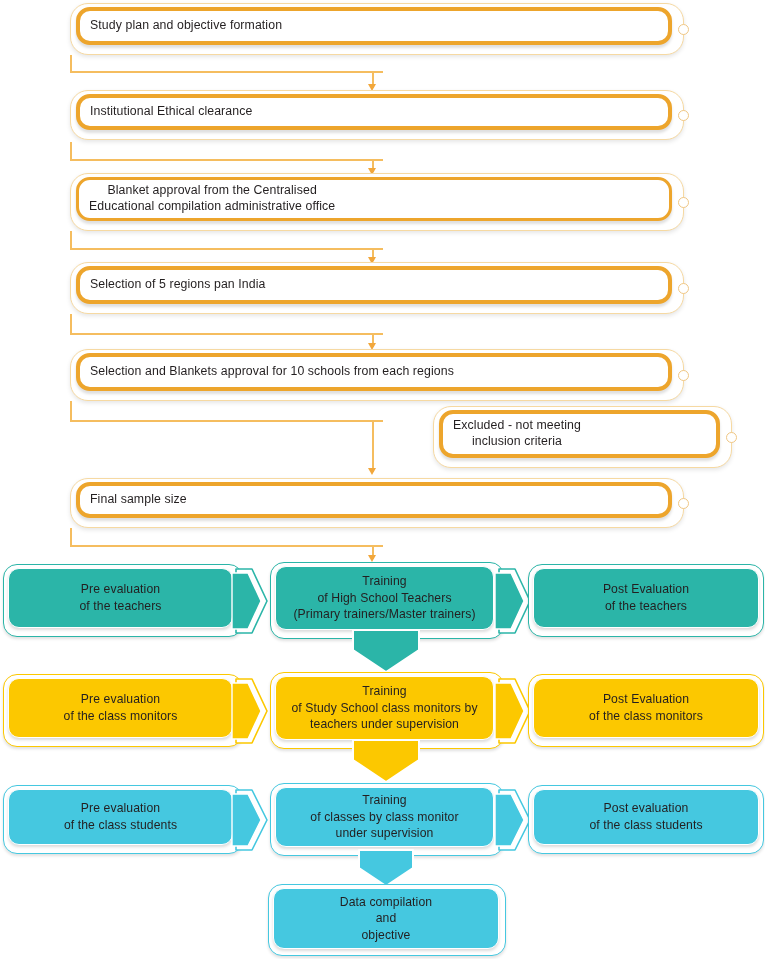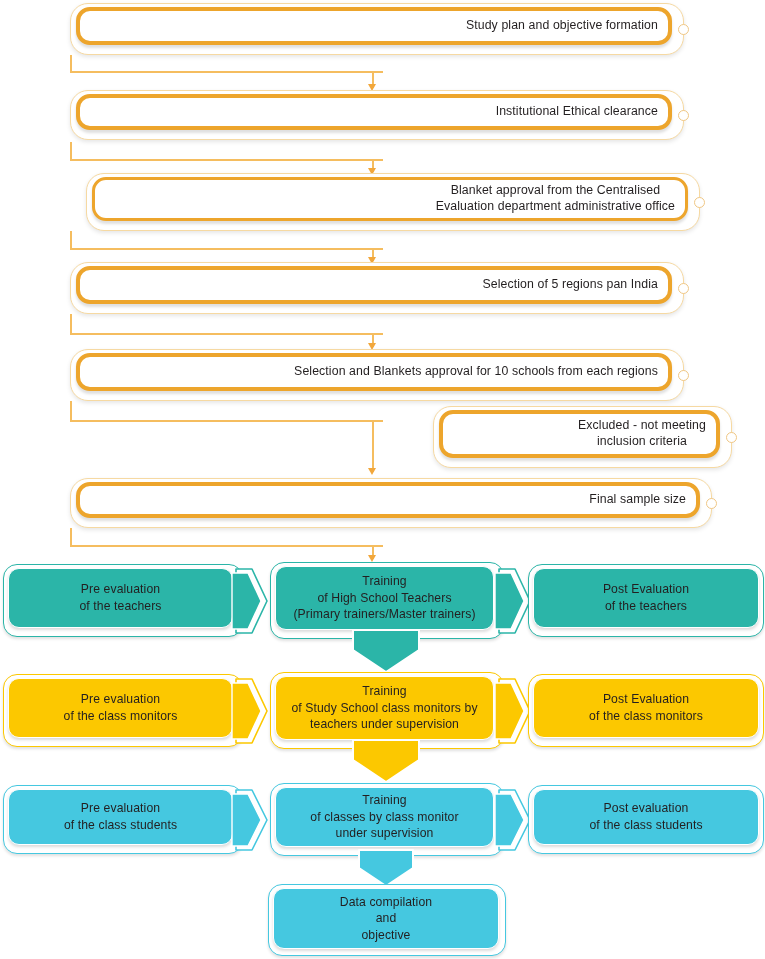--- a/index.html
+++ b/index.html
@@ -18,21 +18,21 @@
     border-radius:18px;
     background:#ffffff;
     box-shadow:0 2px 4px rgba(0,0,0,0.10);
   }
   .obox .inner{
     position:absolute;left:6px;top:4px;right:12px;bottom:10px;
     border:3.4px solid #eda52c;
     border-radius:14px;
     background:#ffffff;
     box-sizing:border-box;
-    display:flex;align-items:center;justify-content:flex-end;
+    display:flex;align-items:center;justify-content:flex-start;
     box-shadow:0 3px 3px rgba(0,0,0,0.13);
   }
   .obox .inner.thick{border-width:4.6px;}
   .obox .dot{
     position:absolute;right:-5px;top:50%;margin-top:-5px;
     width:9px;height:9px;border-radius:50%;
     border:1.4px solid #f0c785;background:#ffffff;
   }
   .obox .txt{
     font-size:12.3px;line-height:15.6px;text-align:center;
@@ -103,27 +103,27 @@
     <div class="dot"></div>
     <div class="inner thick">
       <div class="txt">Institutional Ethical clearance</div>
     </div>
   </div>
   <div class="ln v" style="left:70px;top:142px;height:18px;"></div>
   <div class="ln h" style="left:70px;top:159px;width:313px;"></div>
   <div class="ln v" style="left:372px;top:159px;height:13px;"></div>
   <div class="arrowhead" style="left:368px;top:168px;"></div>
 
-  <div class="obox" style="left:70px;top:173px;width:614px;height:58px;margin-left:16px;">
+  <div class="obox" style="left:70px;top:173px;width:614px;height:58px;">
     <div class="outer"></div>
     <div class="dot"></div>
     <div class="inner">
       <div class="txt">
         <span>Blanket approval from the Centralised</span><br>
-        <span>Evaluation department administrative office</span>
+        <span>Educational compilation administrative office</span>
       </div>
     </div>
   </div>
   <div class="ln v" style="left:70px;top:231px;height:18px;"></div>
   <div class="ln h" style="left:70px;top:248px;width:313px;"></div>
   <div class="ln v" style="left:372px;top:248px;height:13px;"></div>
   <div class="arrowhead" style="left:368px;top:257px;"></div>
 
   <div class="obox" style="left:70px;top:262px;width:614px;height:52px;">
     <div class="outer"></div>
@@ -154,21 +154,21 @@
     <div class="outer"></div>
     <div class="dot"></div>
     <div class="inner thick">
       <div class="txt">
         <span>Excluded - not meeting</span><br>
         <span>inclusion criteria</span>
       </div>
     </div>
   </div>
 
-  <div class="obox" style="left:70px;top:478px;width:614px;height:50px;padding-left:28px;">
+  <div class="obox" style="left:70px;top:478px;width:614px;height:50px;">
     <div class="outer"></div>
     <div class="dot"></div>
     <div class="inner thick">
       <div class="txt">Final sample size</div>
     </div>
   </div>
   <div class="ln v" style="left:70px;top:528px;height:18px;"></div>
   <div class="ln h" style="left:70px;top:545px;width:313px;"></div>
   <div class="ln v" style="left:372px;top:545px;height:14px;"></div>
   <div class="arrowhead" style="left:368px;top:555px;"></div>

